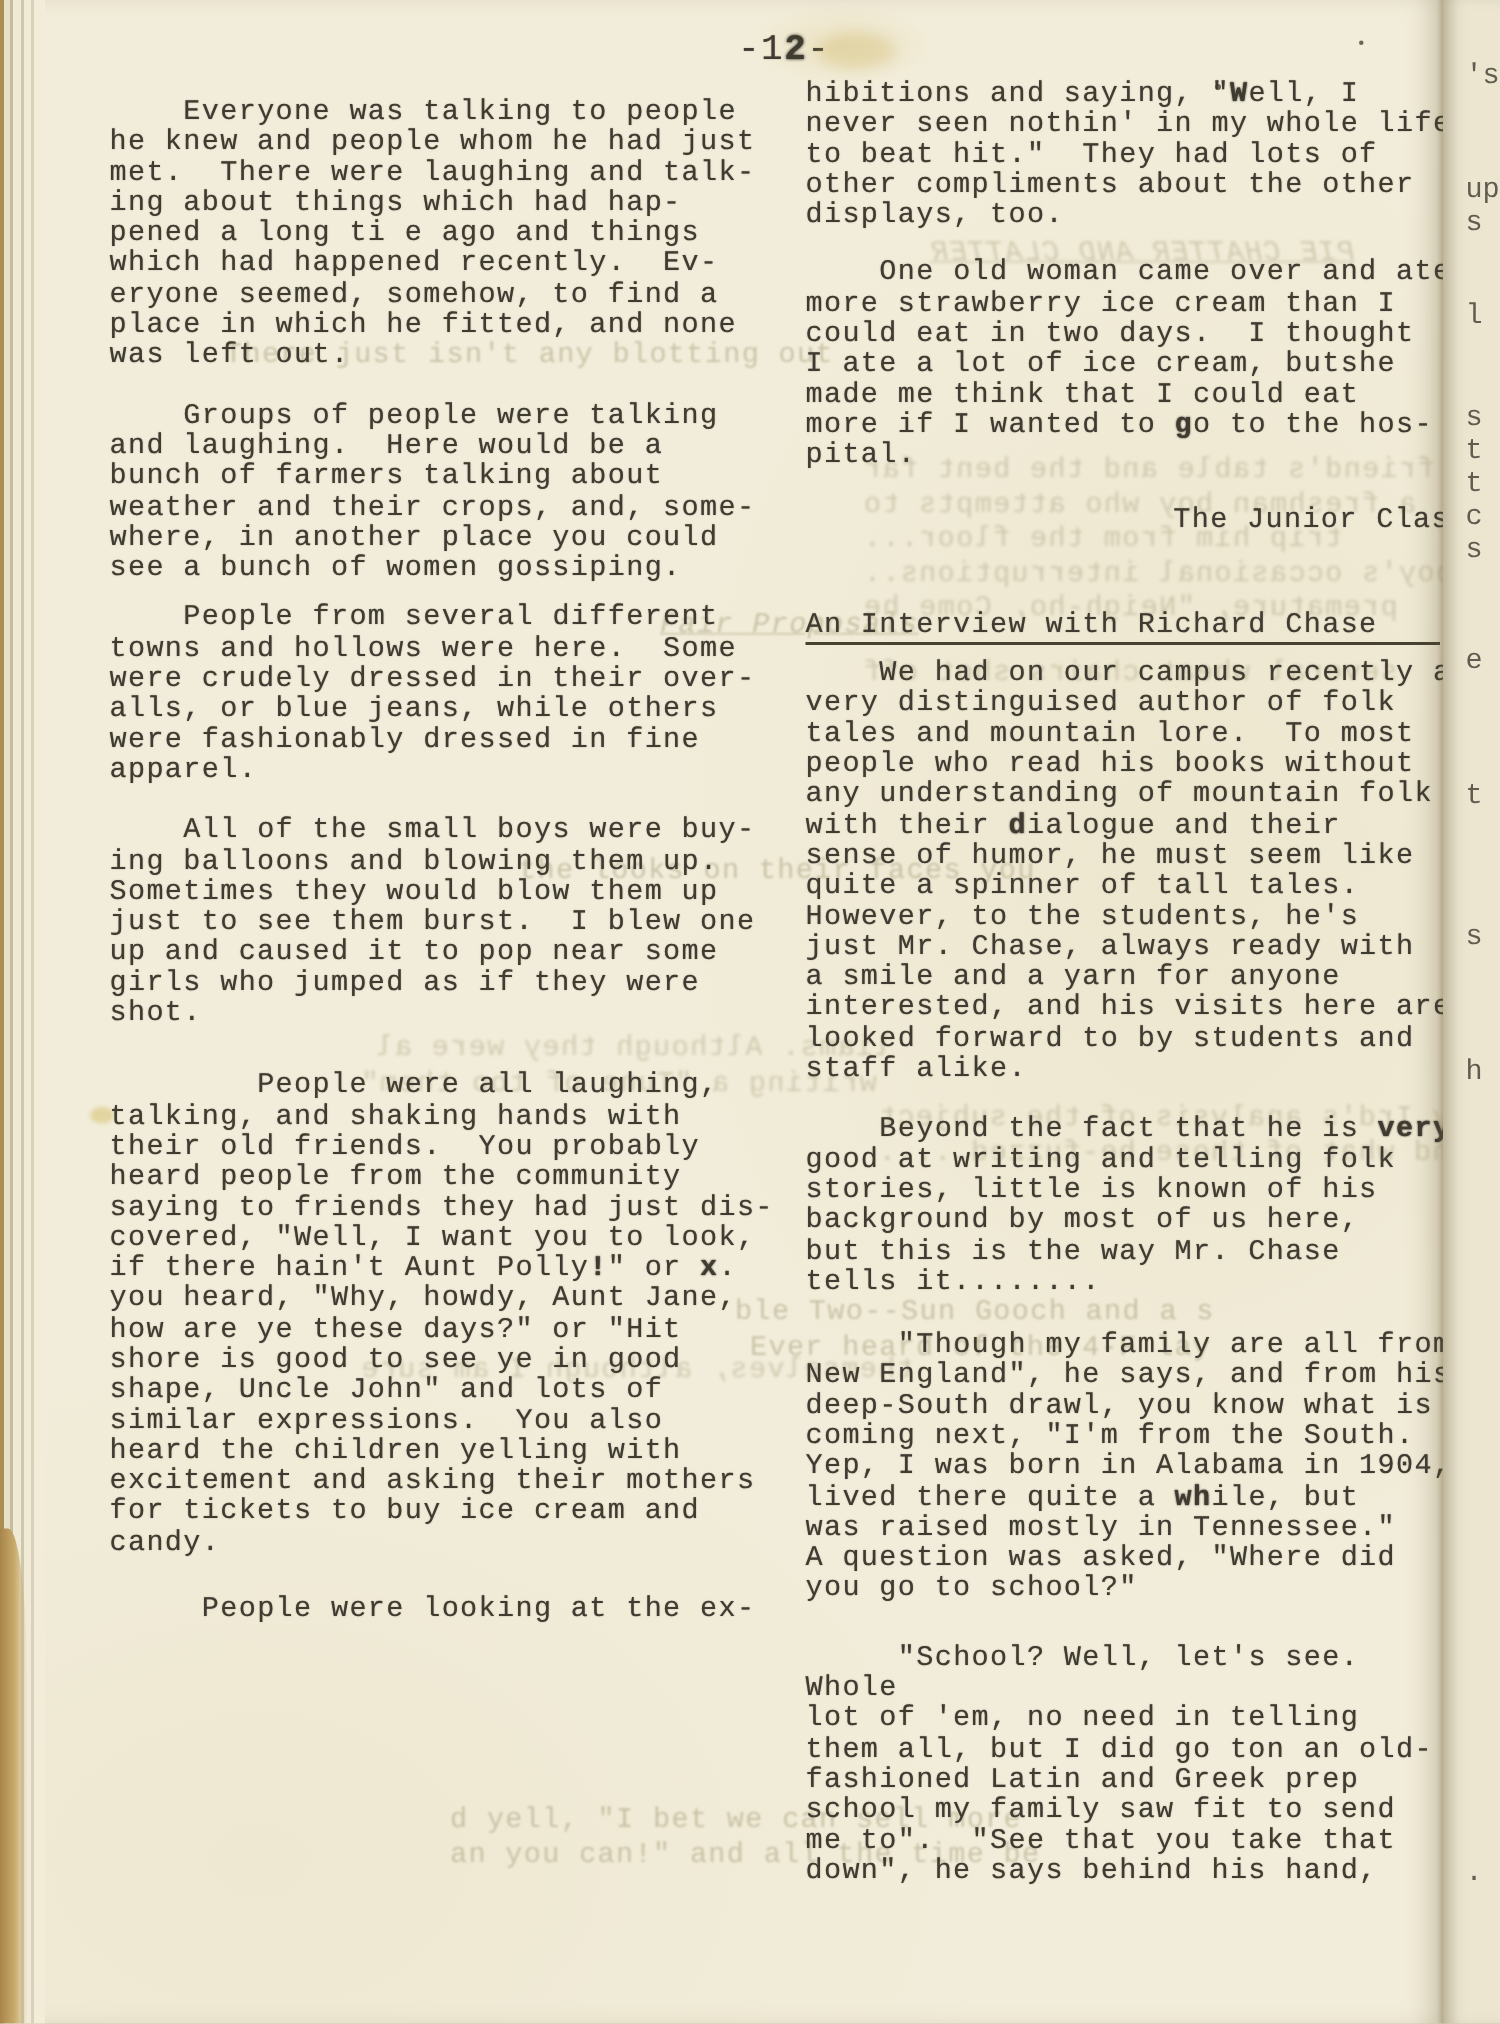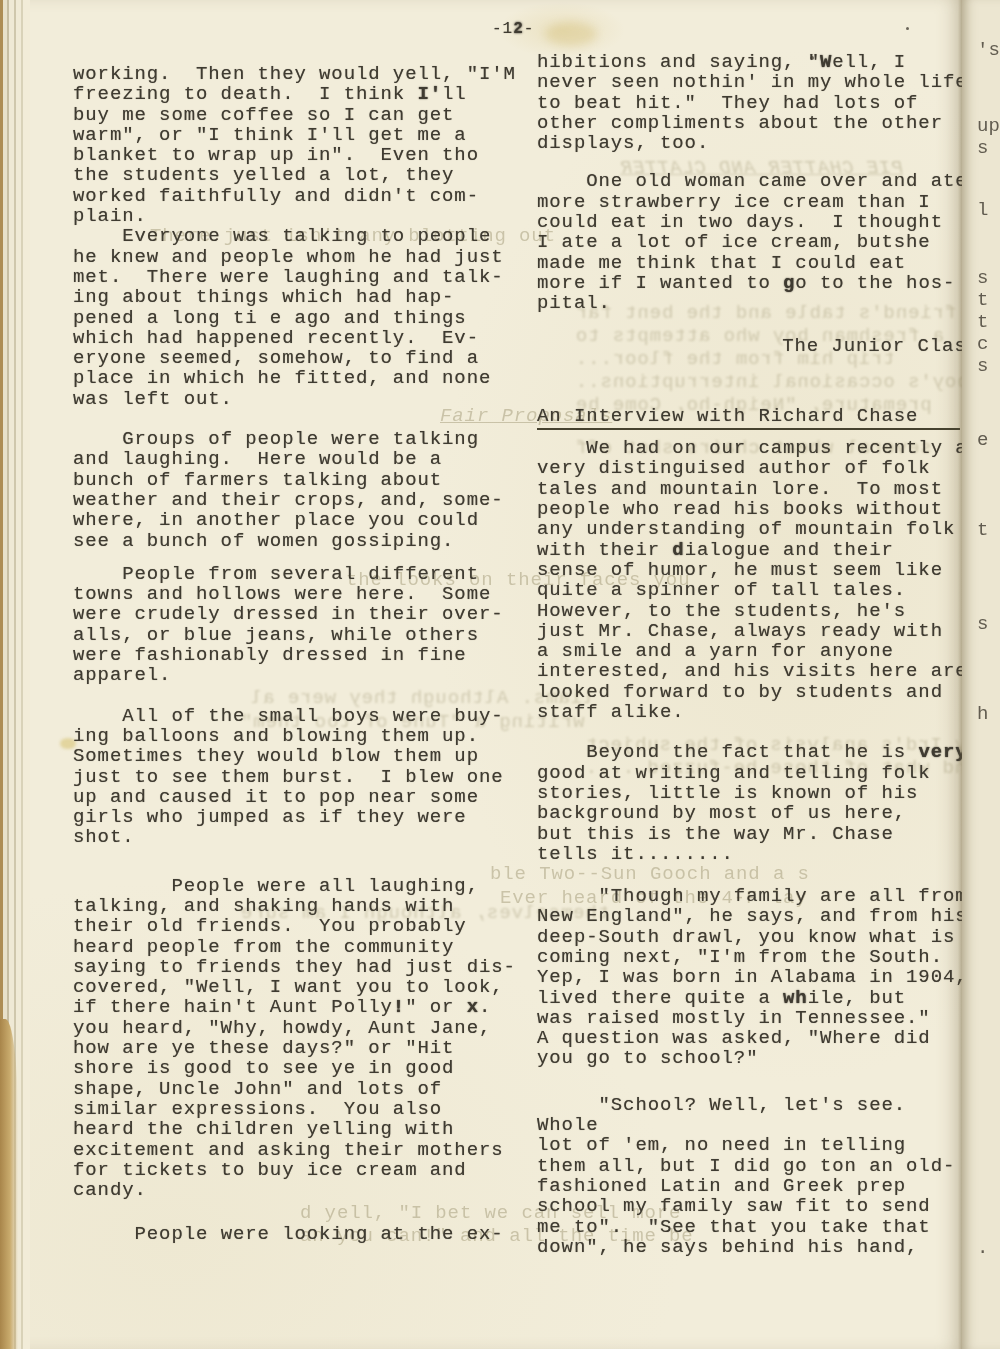--- a/index.html
+++ b/index.html
@@ -34,21 +34,21 @@
     letter-spacing:.9px;text-shadow:0 0 .8px rgba(63,59,49,.6);}
   .para{margin:0;white-space:pre-wrap;}
   .para b{font-weight:700;text-shadow:0 0 1.4px rgba(35,31,24,.95);}
   .mt8{margin-top:8px}.mt13{margin-top:13px}.mt16{margin-top:28px}
   .mt18{margin-top:18px}.mt20{margin-top:20px}.mt22{margin-top:22px}
   .mt24{margin-top:24px}.mt26{margin-top:26px}
   .sig{text-align:right;}
   .headline-wrap{margin-top:50px;}
   .headline{display:inline-block;border-bottom:2px solid #46422f;
     padding:0 42px 2px 0;}
-  .pageno{position:absolute;left:492px;top:20px;color:#3f3b31;font-size:16px;
+  .pageno{position:absolute;left:492px;top:20px;color:#3f3b31;font-size:24px;
     letter-spacing:1px;text-shadow:0 0 .8px rgba(63,59,49,.6);}
   .pageno b{font-weight:700;text-shadow:0 0 2.2px rgba(25,22,16,1);}
   
   .ghost{position:absolute;font-size:19px;line-height:20.3px;letter-spacing:.9px;
     color:#8f8660;opacity:.40;filter:blur(.7px);white-space:pre;}
   .ghost.mirror{transform:scaleX(-1);opacity:.33;filter:blur(1px);}
   .ghost.gu{text-decoration:underline;font-style:italic;}
   .speck{position:absolute;width:4px;height:4px;border-radius:50%;
     background:rgba(60,55,45,.75);}
   .stain{position:absolute;border-radius:50%;}
@@ -83,28 +83,20 @@
       <span class="ghost" style="left: 300px; top: 1226px;">an you can!" and all the time be</span>
     </div>
 
   <div class="pageno">-1<b>2</b>-</div>
   <div class="stain" style="left:545px;top:22px;width:52px;height:24px;background:rgba(206,181,95,.28);filter:blur(4px);"></div>
   <div class="speck" style="left:810px;top:56px;"></div>
   <div class="speck" style="left:906px;top:27px;width:3px;height:3px;"></div>
   <div class="stain" style="left:60px;top:738px;width:16px;height:11px;background:rgba(211,189,99,.5);filter:blur(1.5px);"></div>
 
   <div class="col" style="left:73px;top:64px;width:455px;">
-    <p class="para">working.  Then they would yell, "I'M
-freezing to death.  I think <b>I'</b>ll
-buy me some coffee so I can get
-warm", or "I think I'll get me a
-blanket to wrap up in".  Even tho
-the students yelled a lot, they
-worked faithfully and didn't com-
-plain.</p>
     <p class="para">    Everyone was talking to people
 he knew and people whom he had just
 met.  There were laughing and talk-
 ing about things which had hap-
 pened a long ti e ago and things
 which had happened recently.  Ev-
 eryone seemed, somehow, to find a
 place in which he fitted, and none
 was left out.</p>
     <p class="para mt20">    Groups of people were talking

